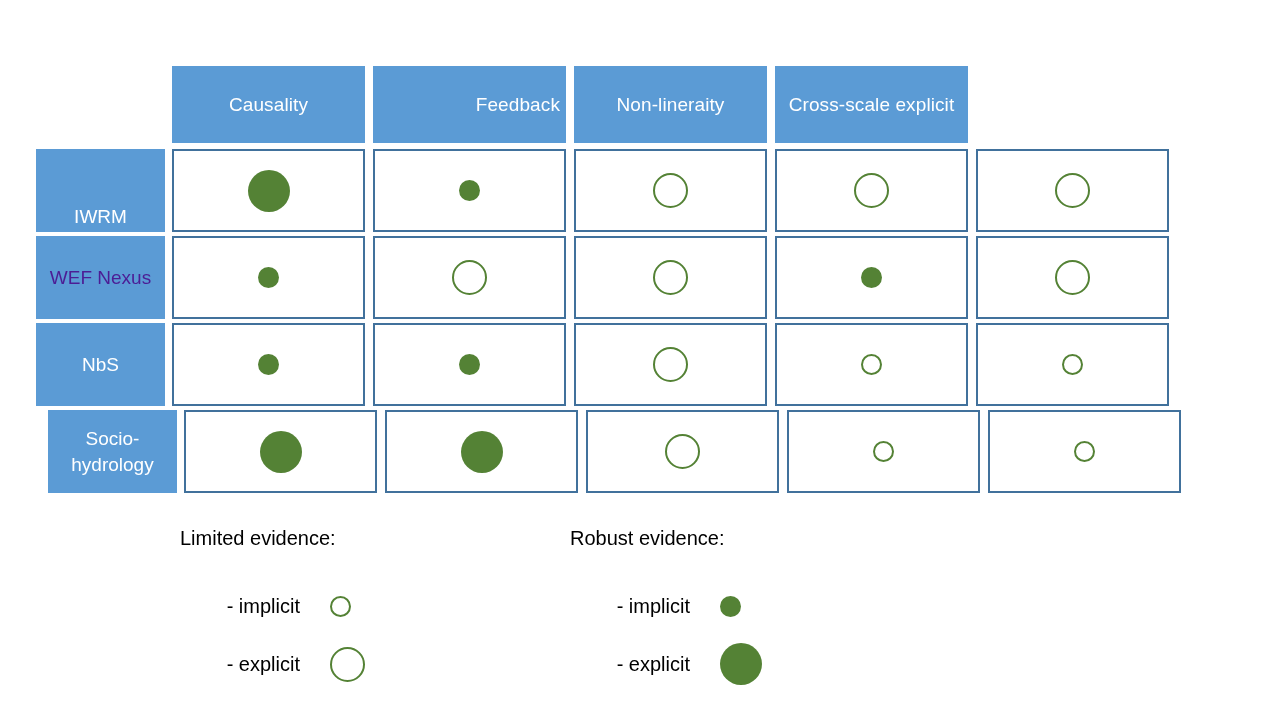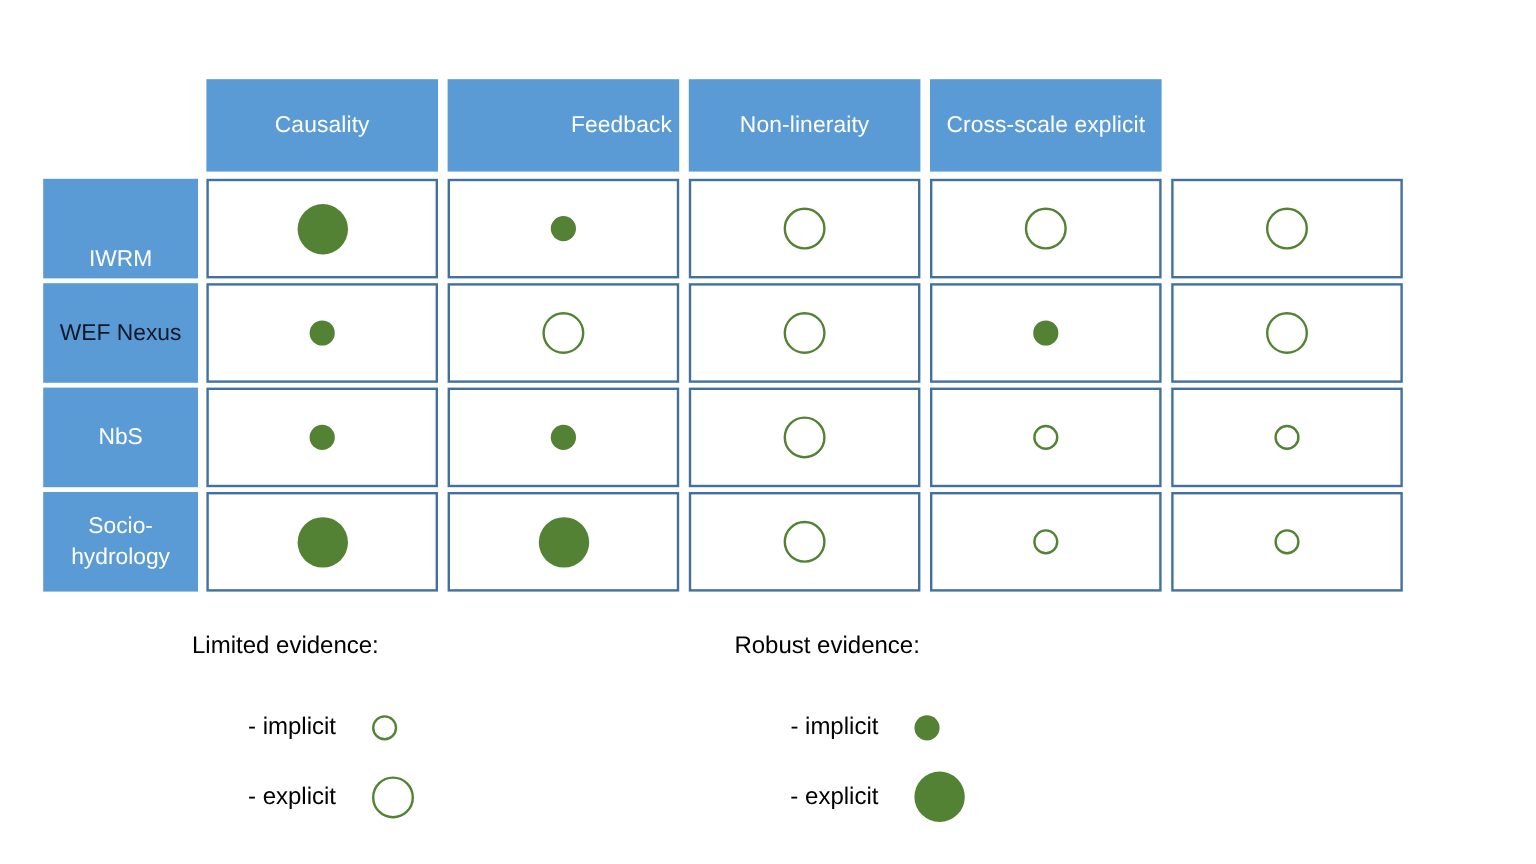--- a/index.html
+++ b/index.html
@@ -119,22 +119,22 @@
     position: absolute;
     left: 0;
     top: 525px;
     width: 1280px;
     height: 180px;
   }
   .legend-group {
     position: absolute;
     top: 0;
   }
-  #legend-limited { left: 160px; }
-  #legend-robust  { left: 570px; margin-left: 42px; }
+  #legend-limited { left: 180px; }
+  #legend-robust  { left: 570px; }
 
   .legend-title {
     font-size: 20px;
     color: #000000;
     line-height: 26px;
     white-space: nowrap;
   }
   .legend-rows {
     margin-top: 26px;
   }
@@ -195,21 +195,21 @@
     </div>
     <div class="data-cell" style="border-color: rgb(65, 113, 156);">
       <span class="marker open-large" style="border-color: rgb(84, 130, 53);"></span>
     </div>
     <div class="data-cell" style="border-color: rgb(65, 113, 156);">
       <span class="marker open-large" style="border-color: rgb(84, 130, 53);"></span>
     </div>
   </div>
 
   <div class="matrix-row body-row">
-    <div class="row-header" style="background: rgb(91, 155, 213); color: #0f172a;">
+    <div class="row-header" style="background: rgb(91, 155, 213); color: #4c1d95;">
       <span>WEF Nexus</span>
     </div>
     <div class="data-cell" style="border-color: rgb(65, 113, 156);">
       <span class="marker filled-small" style="background: rgb(84, 130, 53);"></span>
     </div>
     <div class="data-cell" style="border-color: rgb(65, 113, 156);">
       <span class="marker open-large" style="border-color: rgb(84, 130, 53);"></span>
     </div>
     <div class="data-cell" style="border-color: rgb(65, 113, 156);">
       <span class="marker open-large" style="border-color: rgb(84, 130, 53);"></span>
@@ -237,21 +237,21 @@
     </div>
     <div class="data-cell" style="border-color: rgb(65, 113, 156);">
       <span class="marker open-small" style="border-color: rgb(84, 130, 53);"></span>
     </div>
     <div class="data-cell" style="border-color: rgb(65, 113, 156);">
       <span class="marker open-small" style="border-color: rgb(84, 130, 53);"></span>
     </div>
   </div>
 
   <div class="matrix-row body-row">
-    <div class="row-header" style="background: rgb(91, 155, 213); color: rgb(255, 255, 255);">
+    <div class="row-header" style="background: rgb(91, 155, 213); color: rgb(255, 255, 255); margin-left: 12px;">
       <span>Socio-hydrology</span>
     </div>
     <div class="data-cell" style="border-color: rgb(65, 113, 156);">
       <span class="marker filled-large" style="background: rgb(84, 130, 53);"></span>
     </div>
     <div class="data-cell" style="border-color: rgb(65, 113, 156);">
       <span class="marker filled-large" style="background: rgb(84, 130, 53);"></span>
     </div>
     <div class="data-cell" style="border-color: rgb(65, 113, 156);">
       <span class="marker open-large" style="border-color: rgb(84, 130, 53);"></span>

